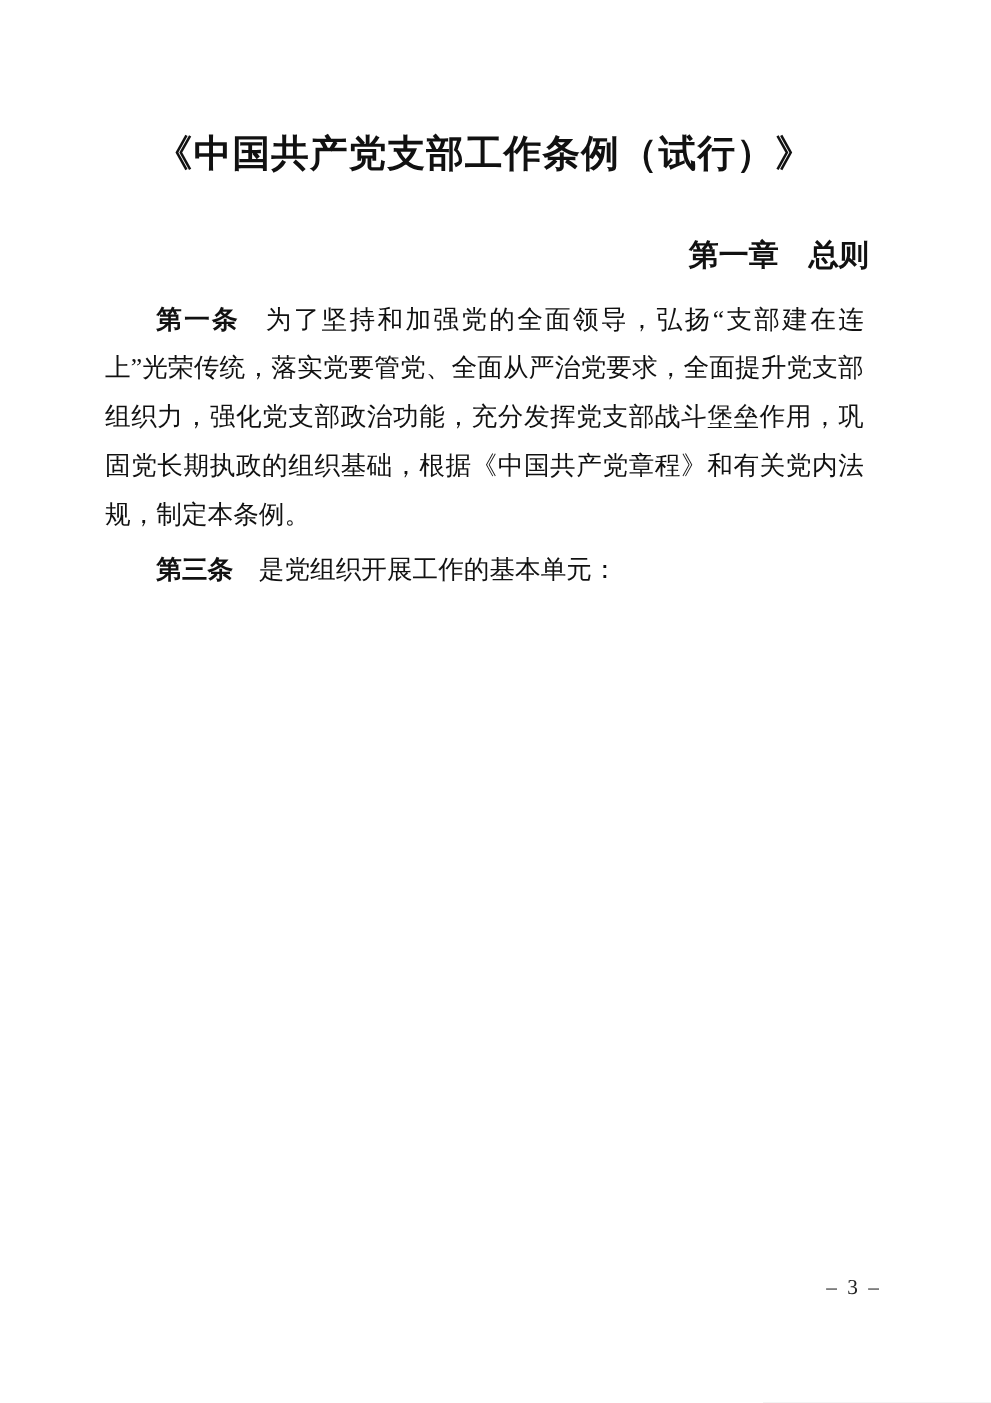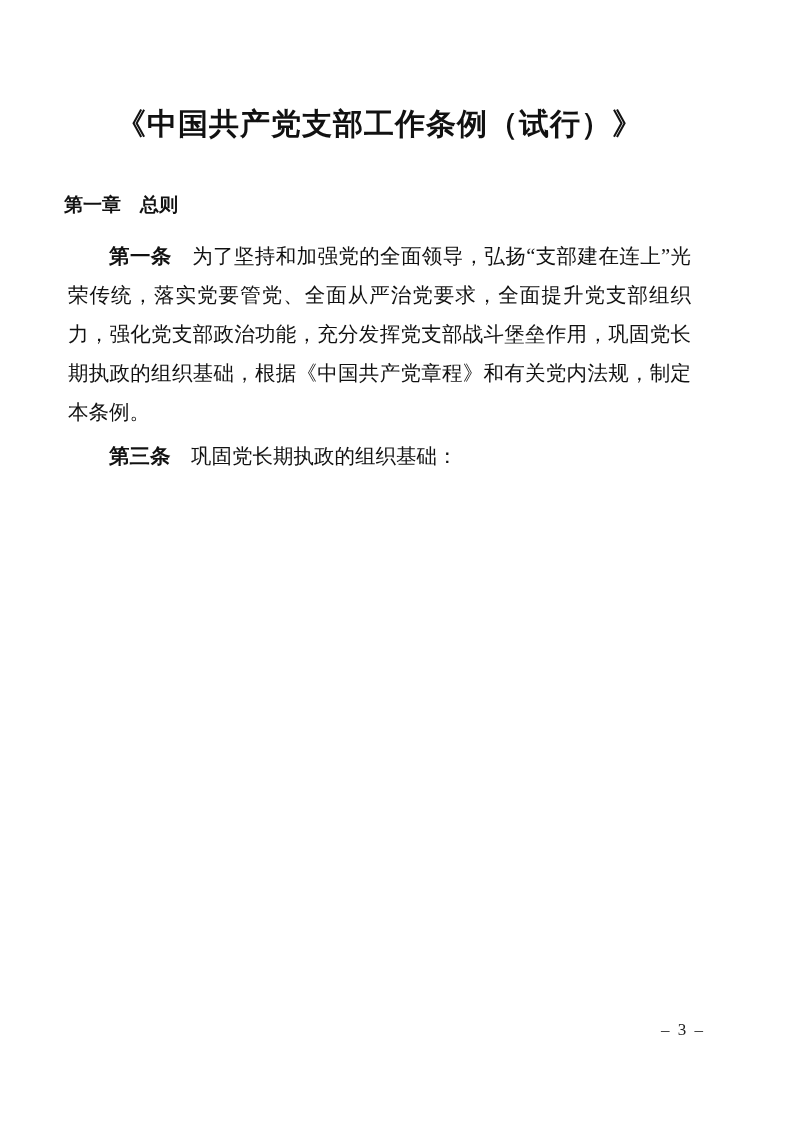--- a/index.html
+++ b/index.html
@@ -7,41 +7,41 @@
     padding: 0;
     background: #e9e9e9;
   }
   .page {
     position: relative;
     width: 793px;
     height: 1122px;
     margin: 0 auto;
     background: #ffffff;
     box-sizing: border-box;
-    padding: 0 98px 0 64px;
+    padding: 0 98px 0 80px;
     overflow: hidden;
     font-family: "Liberation Serif", serif;
     color: #111111;
   }
   .doc-title {
     margin: 102px 0 0 0;
     text-align: center;
     font-family: "Liberation Sans", sans-serif;
     font-weight: bold;
     font-size: 30px;
     line-height: 44px;
     letter-spacing: 1px;
     white-space: nowrap;
   }
   .chapter {
     margin: 44px 0 16px 0;
-    text-align: left;
+    text-align: right;
     font-family: "Liberation Sans", sans-serif;
     font-weight: bold;
-    font-size: 19px;
+    font-size: 24px;
     line-height: 30px;
   }
   .body {
     font-size: 20.5px;
     line-height: 39px;
     text-align: justify;
   }
   .para {
     margin: 4px;
     text-indent: 2em;
@@ -67,19 +67,19 @@
 
 <div class="page">
   <h1 class="doc-title">《中国共产党支部工作条例（试行）》</h1>
 
   <h2 class="chapter">第一章　总则</h2>
 
   <div class="body" id="paragraphs">
   <p class="para"><b class="para-label">第一条</b><span class="para-text">为了坚持和加强党的全面领导，弘扬“支部建在连上”光荣传统，落实党要管党、全面从严治党要求，全面提升党支部组织力，强化党支部政治功能，充分发挥党支部战斗堡垒作用，巩固党长期执政的组织基础，根据《中国共产党章程》和有关党内法规，制定本条例。</span></p>
 
 
-  <p class="para"><b class="para-label">第三条</b><span class="para-text">巩固党长期执政的组织基础：</span></p>
+  <p class="para"><b class="para-label">第三条</b><span class="para-text">是党组织开展工作的基本单元：</span></p>
 
 
 </div>
 
   <div class="page-number">– 3 –</div>
 </div>
 
 </body></html>

